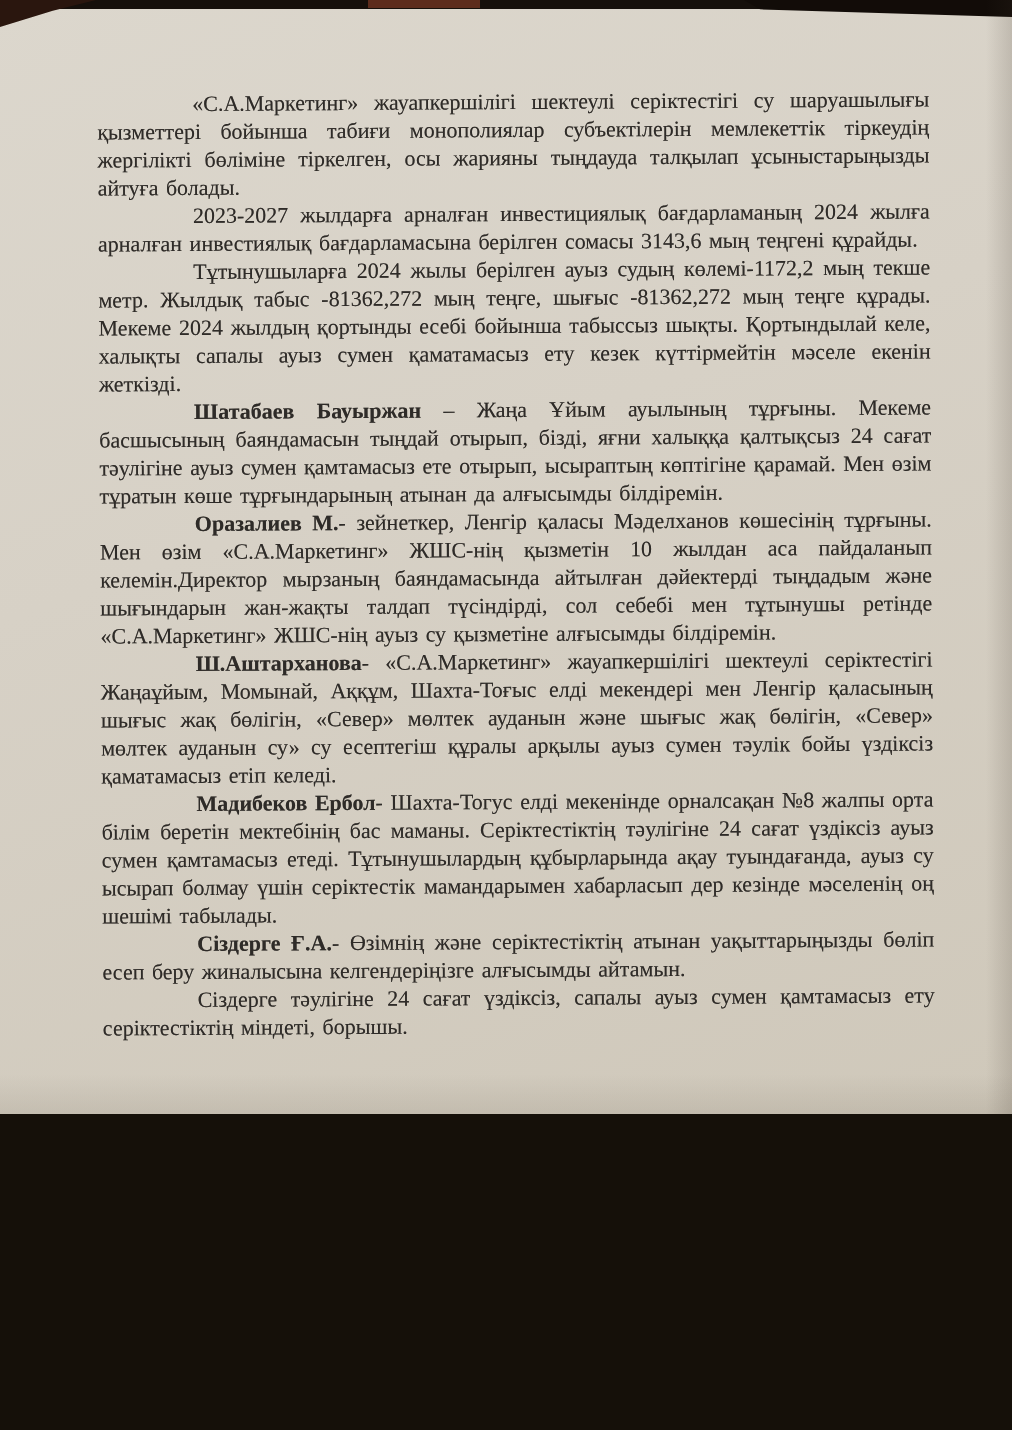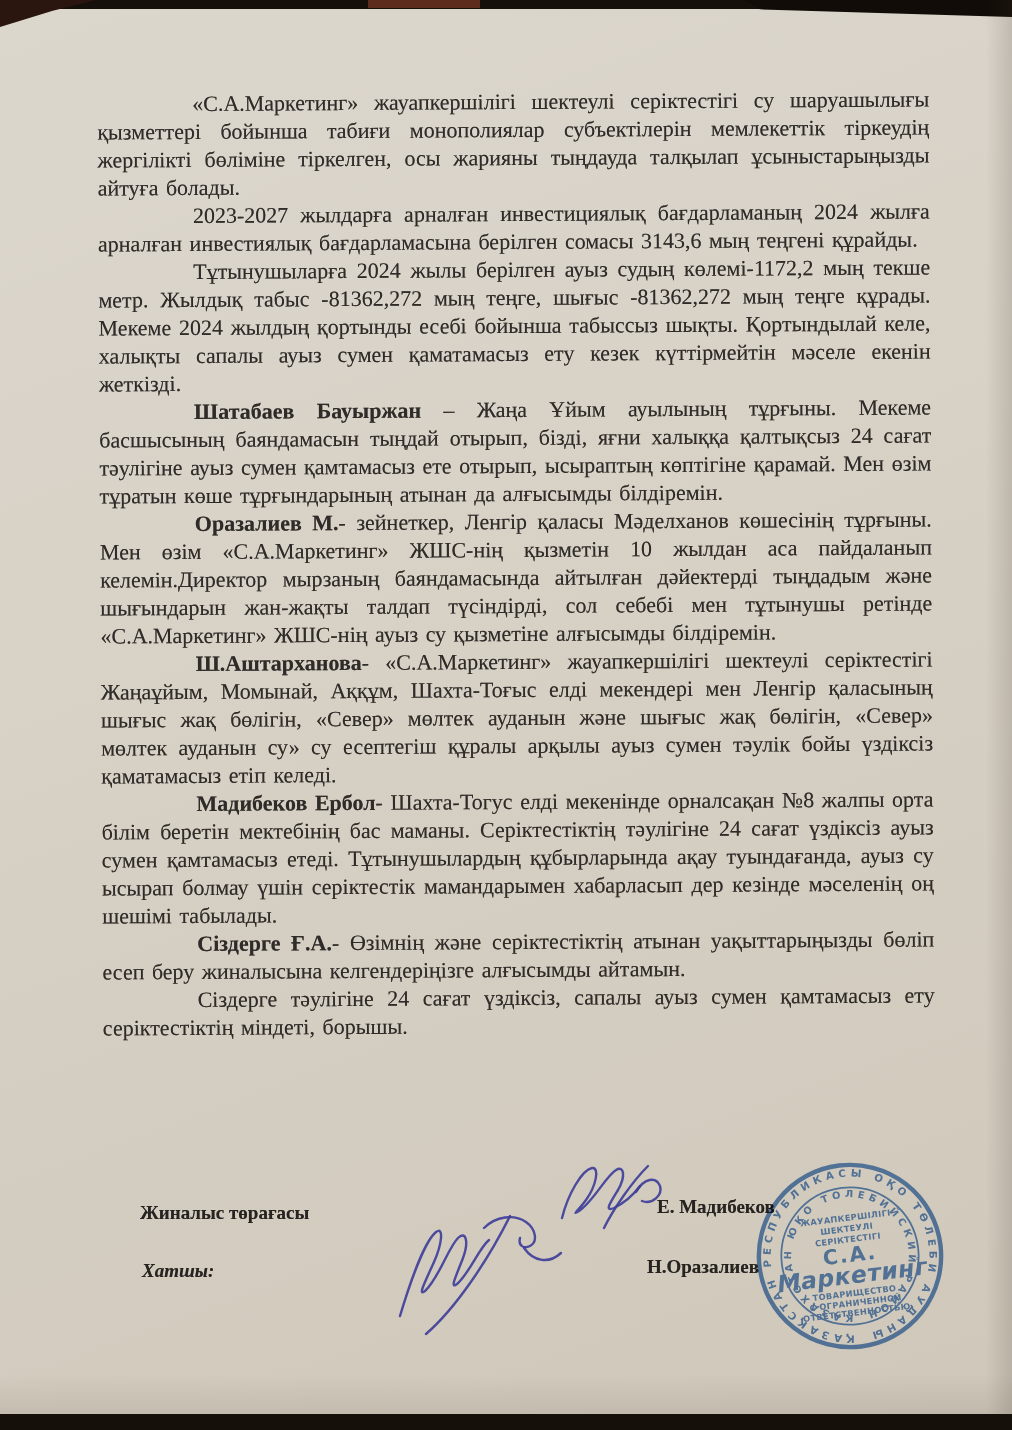--- a/index.html
+++ b/index.html
@@ -1,18 +1,18 @@
 <!DOCTYPE html>
 <html lang="kk"><head>
 <meta charset="utf-8">
 <style>
   html,body{margin:0;padding:0;background:#151009;}
   .paper{
     position:relative;
-    width:1012px;height:1414px;
+    width:1012px;height:1114px;
     overflow:hidden;
     background:linear-gradient(160deg,#dcd7cd 0%,#d7d1c6 42%,#cfc8ba 100%);
     font-family:"Liberation Serif","DejaVu Serif",serif;
   }
   
   .top-band{position:absolute;top:0;left:0;right:0;height:9px;background:#16100b;}
   .corner-left{position:absolute;top:0;left:0;width:96px;height:27px;background:#2a160e;
     clip-path:polygon(0 0,100% 0,55% 40%,0 100%);}
   .corner-right{position:absolute;top:0;right:0;width:268px;height:17px;background:#120c08;
     clip-path:polygon(0 0,100% 0,100% 100%,6% 55%);}

